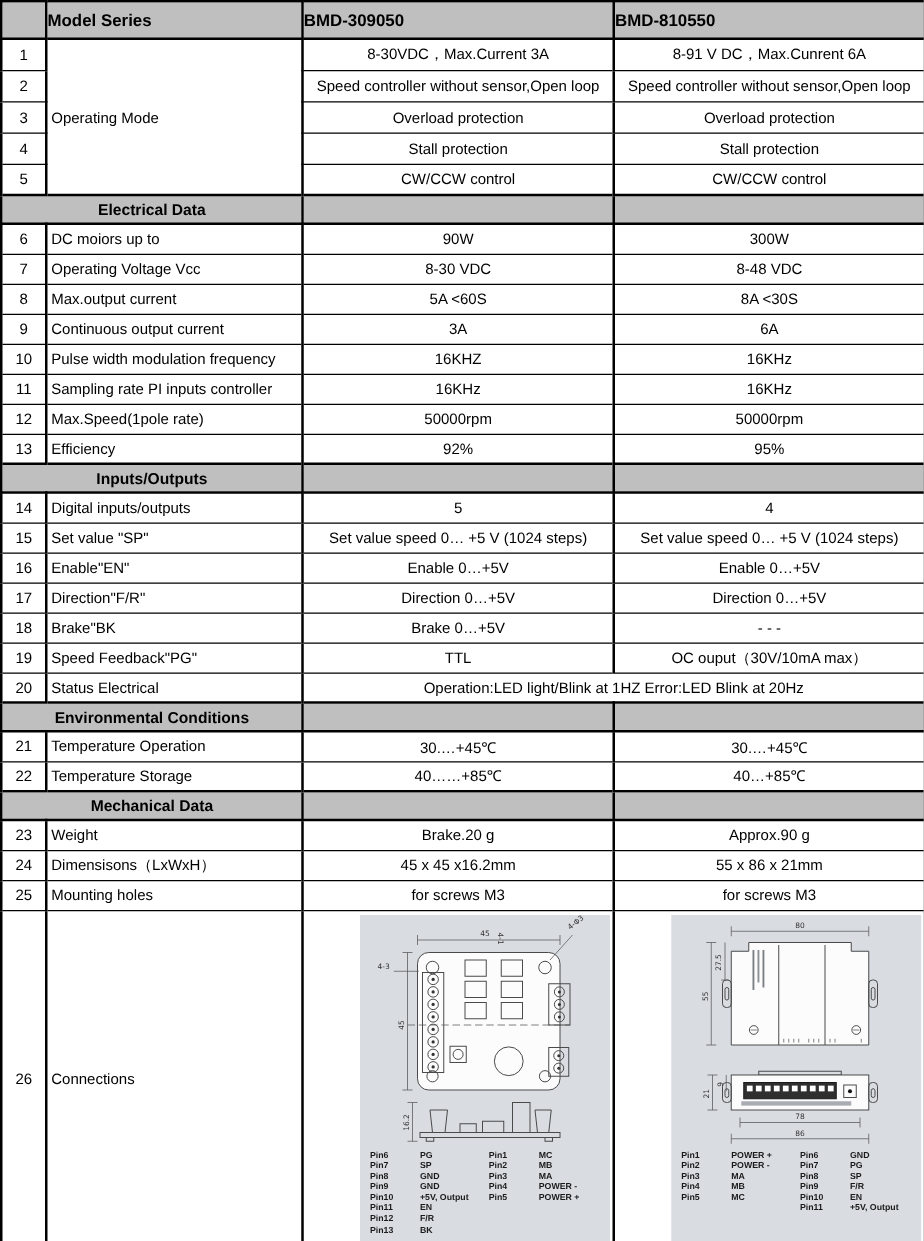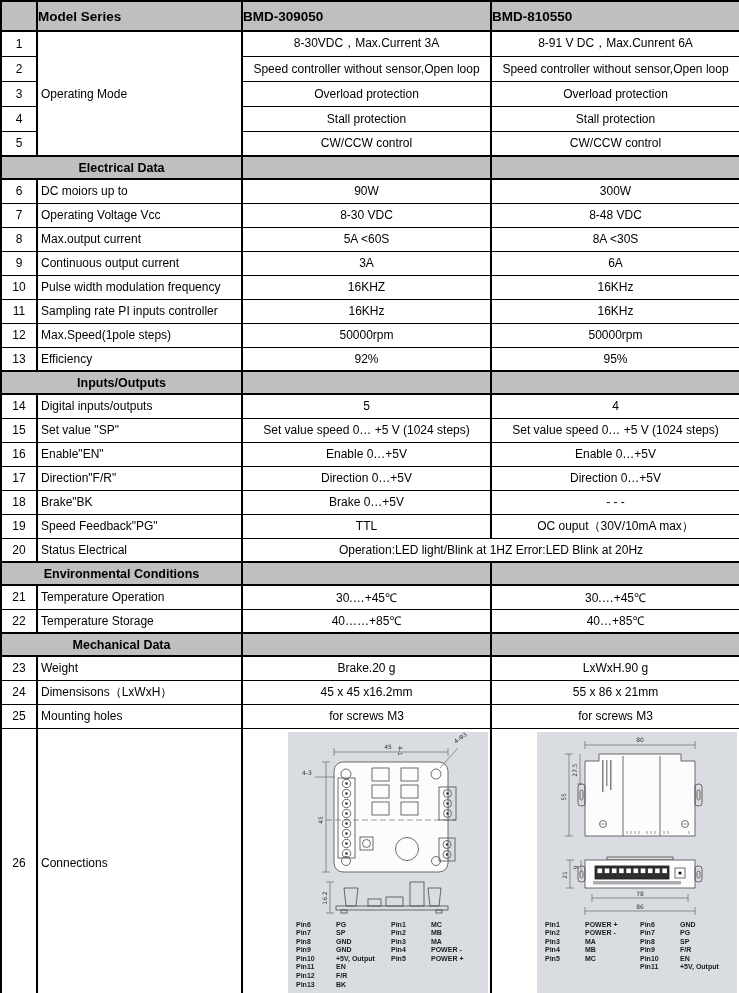--- a/index.html
+++ b/index.html
@@ -113,21 +113,21 @@
         <td class="value-cell">16KHz</td>
       </tr>
       <tr class="data-row">
         <td class="num-cell">11</td>
         <td class="label-cell">Sampling rate PI inputs controller</td>
         <td class="value-cell">16KHz</td>
         <td class="value-cell">16KHz</td>
       </tr>
       <tr class="data-row">
         <td class="num-cell">12</td>
-        <td class="label-cell">Max.Speed(1pole steps)</td>
+        <td class="label-cell">Max.Speed(1pole rate)</td>
         <td class="value-cell">50000rpm</td>
         <td class="value-cell">50000rpm</td>
       </tr>
       <tr class="data-row">
         <td class="num-cell">13</td>
         <td class="label-cell">Efficiency</td>
         <td class="value-cell">92%</td>
         <td class="value-cell">95%</td>
       </tr>
       <tr class="section-row">
@@ -195,21 +195,21 @@
       </tr>
       <tr class="section-row">
         <td colspan="2" class="section-cell">Mechanical Data</td>
         <td class="section-empty"></td>
         <td class="section-empty"></td>
       </tr>
       <tr class="data-row">
         <td class="num-cell">23</td>
         <td class="label-cell">Weight</td>
         <td class="value-cell">Brake.20 g</td>
-        <td class="value-cell">LxWxH.90 g</td>
+        <td class="value-cell">Approx.90 g</td>
       </tr>
       <tr class="data-row">
         <td class="num-cell">24</td>
         <td class="label-cell">Dimensisons（LxWxH）</td>
         <td class="value-cell">45 x 45 x16.2mm</td>
         <td class="value-cell">55 x 86 x 21mm</td>
       </tr>
       <tr class="data-row">
         <td class="num-cell">25</td>
         <td class="label-cell">Mounting holes</td>

